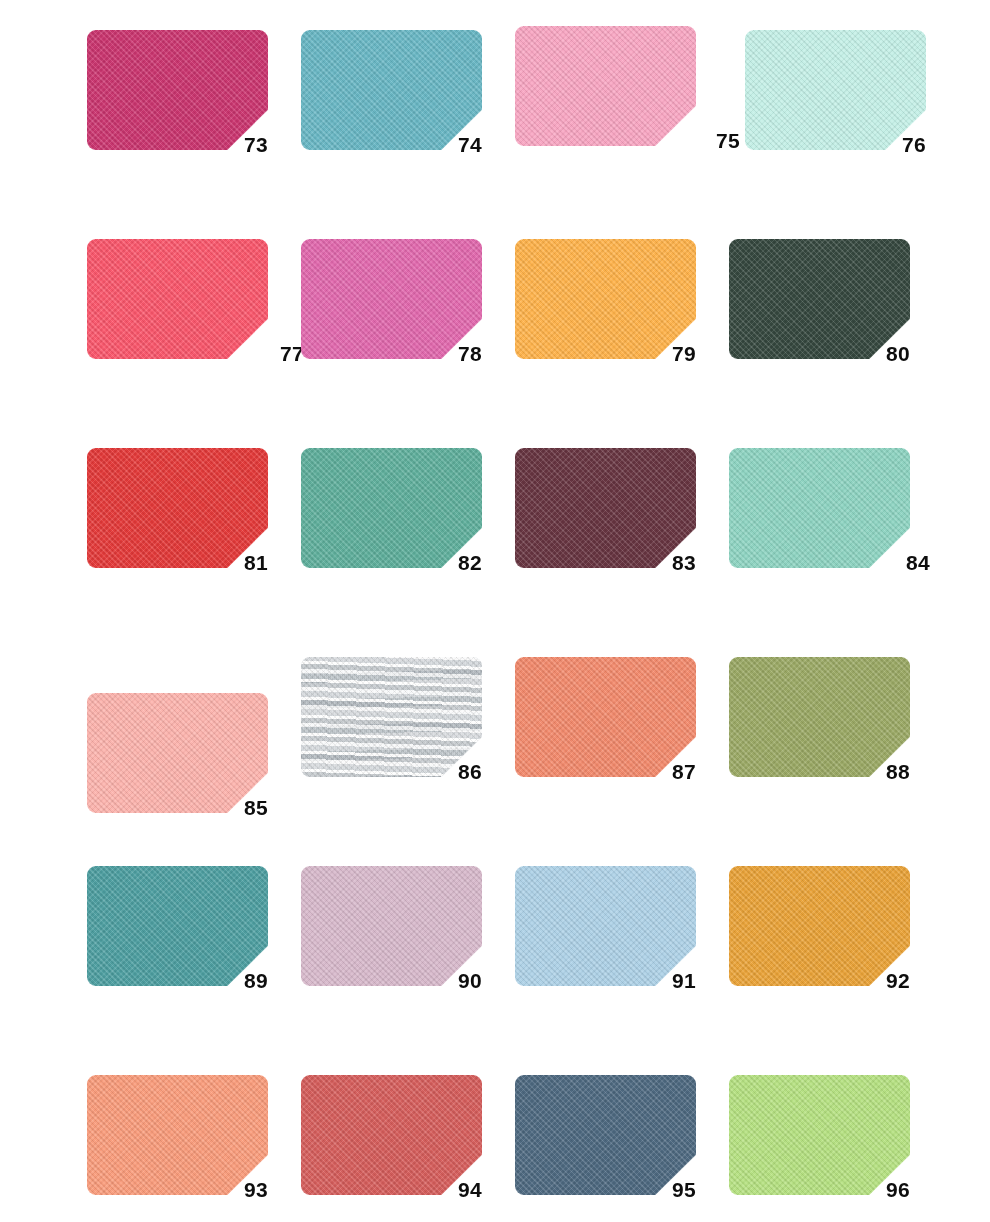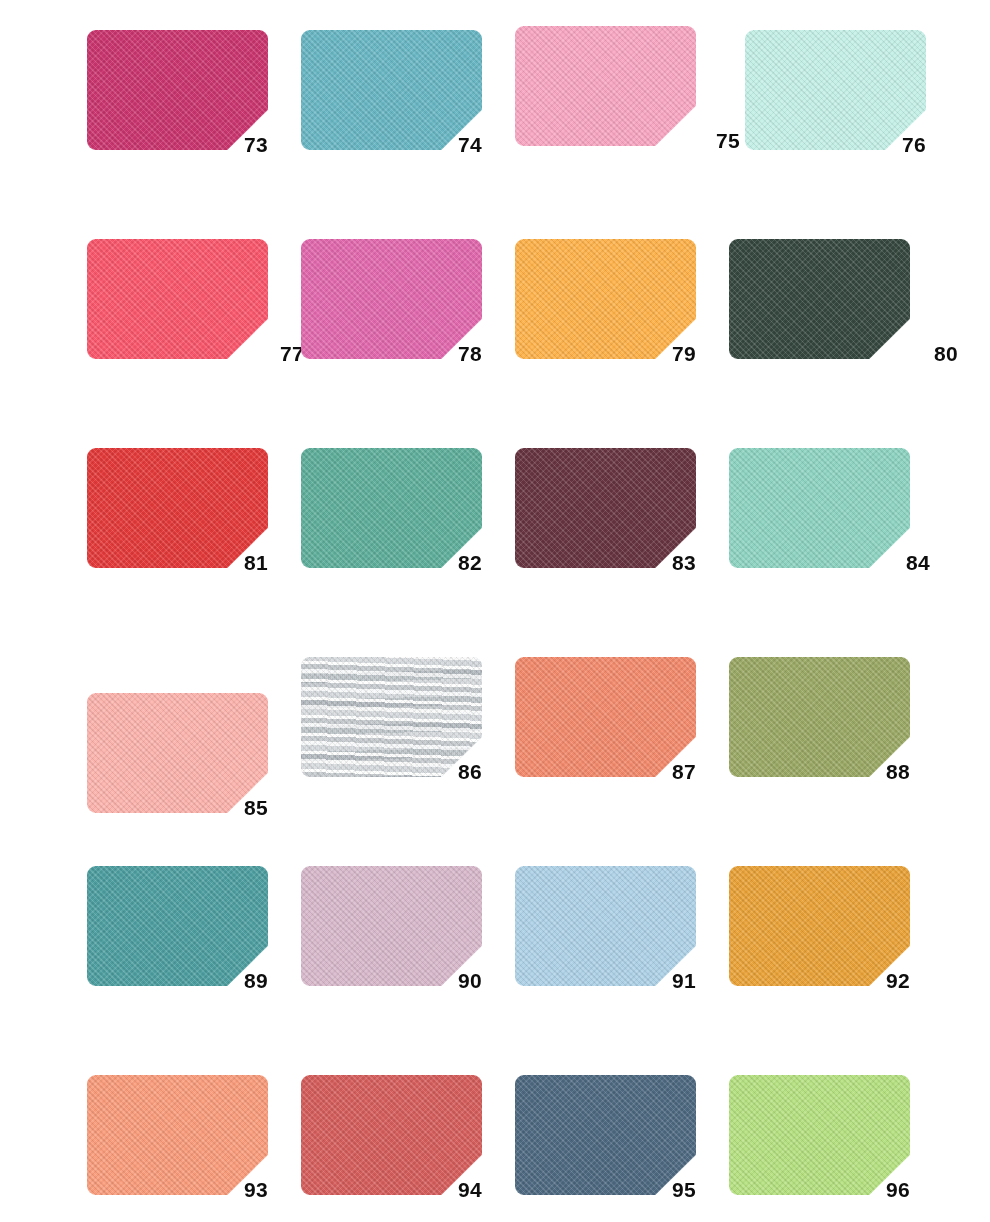--- a/index.html
+++ b/index.html
@@ -119,21 +119,21 @@
       <div class="swatch-number">77</div>
     </div>
     <div class="swatch-cell" style="left: 301px; top: 239px;">
       <div class="swatch-chip" style="background: rgb(224, 105, 173); width: 181px; height: 120px; border-radius: 9px;"></div>
       <div class="swatch-number">78</div>
     </div>
     <div class="swatch-cell" style="left: 515px; top: 239px;">
       <div class="swatch-chip" style="background: rgb(253, 178, 76); width: 181px; height: 120px; border-radius: 9px;"></div>
       <div class="swatch-number">79</div>
     </div>
-    <div class="swatch-cell" style="left: 729px; top: 239px; padding-left: 48px;">
+    <div class="swatch-cell" style="left: 729px; top: 239px;">
       <div class="swatch-chip" style="background: rgb(54, 72, 63); width: 181px; height: 120px; border-radius: 9px;"></div>
       <div class="swatch-number">80</div>
     </div>
     <div class="swatch-cell" style="left: 87px; top: 448px;">
       <div class="swatch-chip" style="background: rgb(226, 58, 58); width: 181px; height: 120px; border-radius: 9px;"></div>
       <div class="swatch-number">81</div>
     </div>
     <div class="swatch-cell" style="left: 301px; top: 448px; border-radius: 19px;">
       <div class="swatch-chip" style="background: rgb(95, 174, 155); width: 181px; height: 120px; border-radius: 9px;"></div>
       <div class="swatch-number">82</div>

